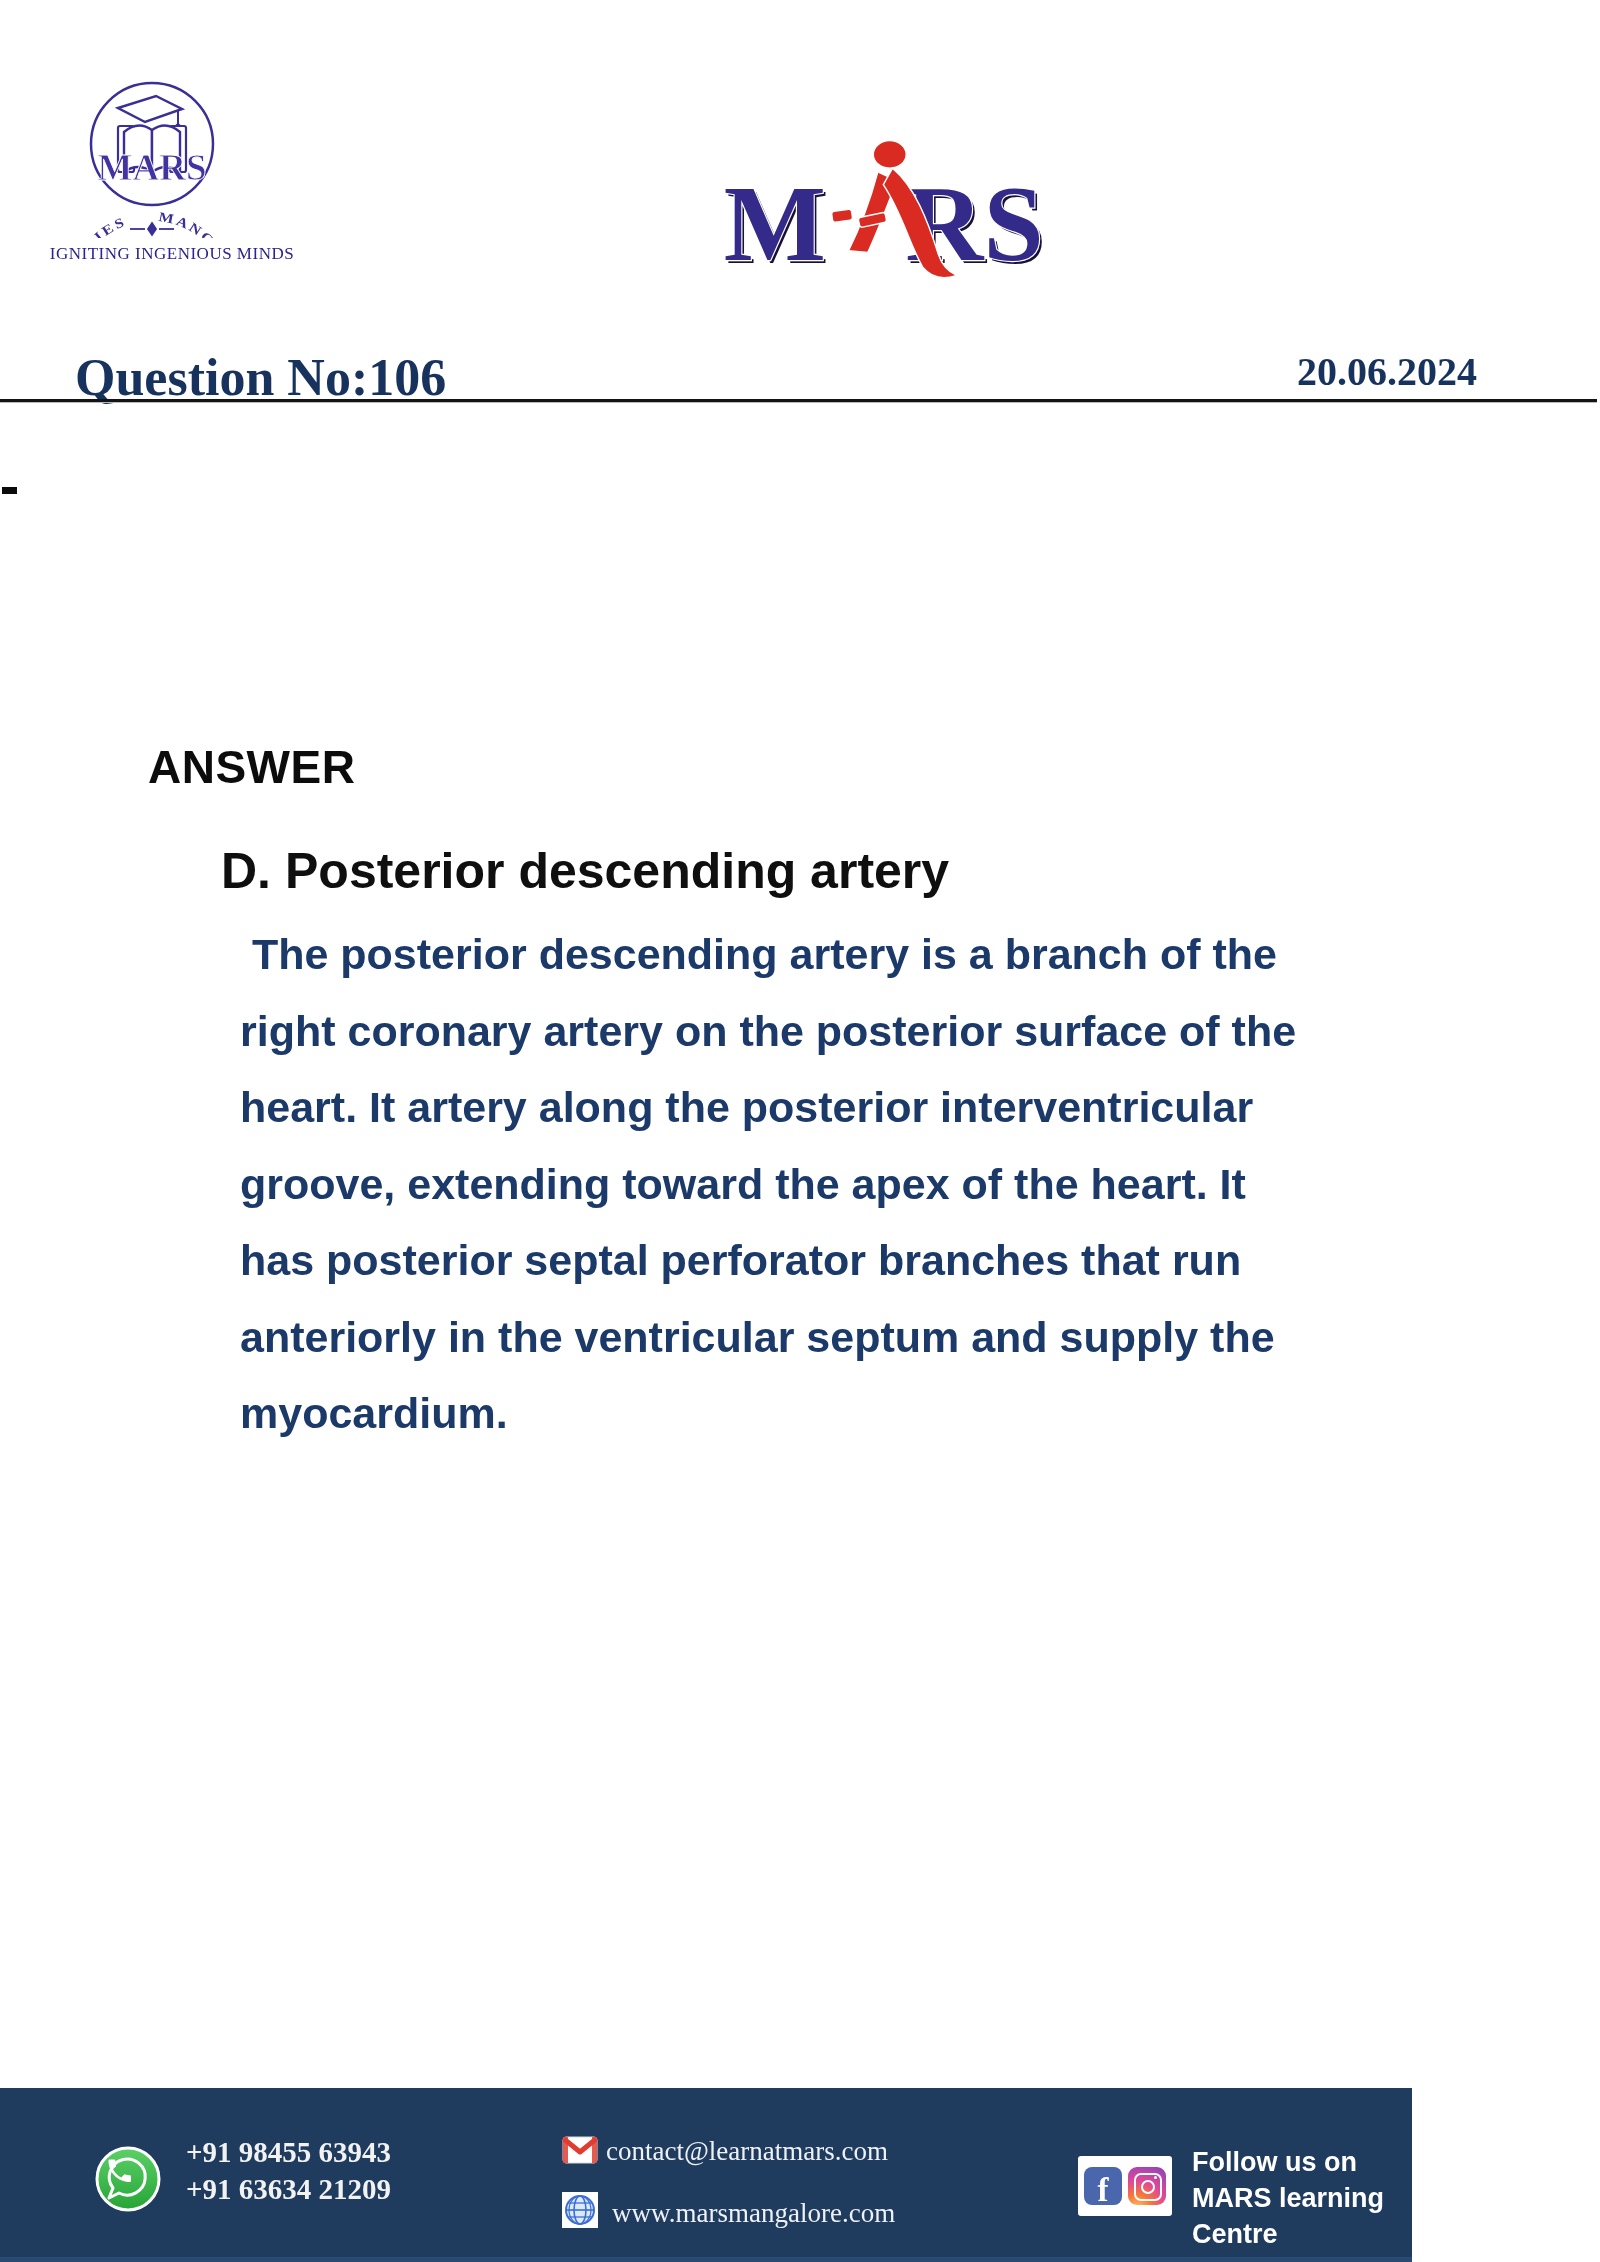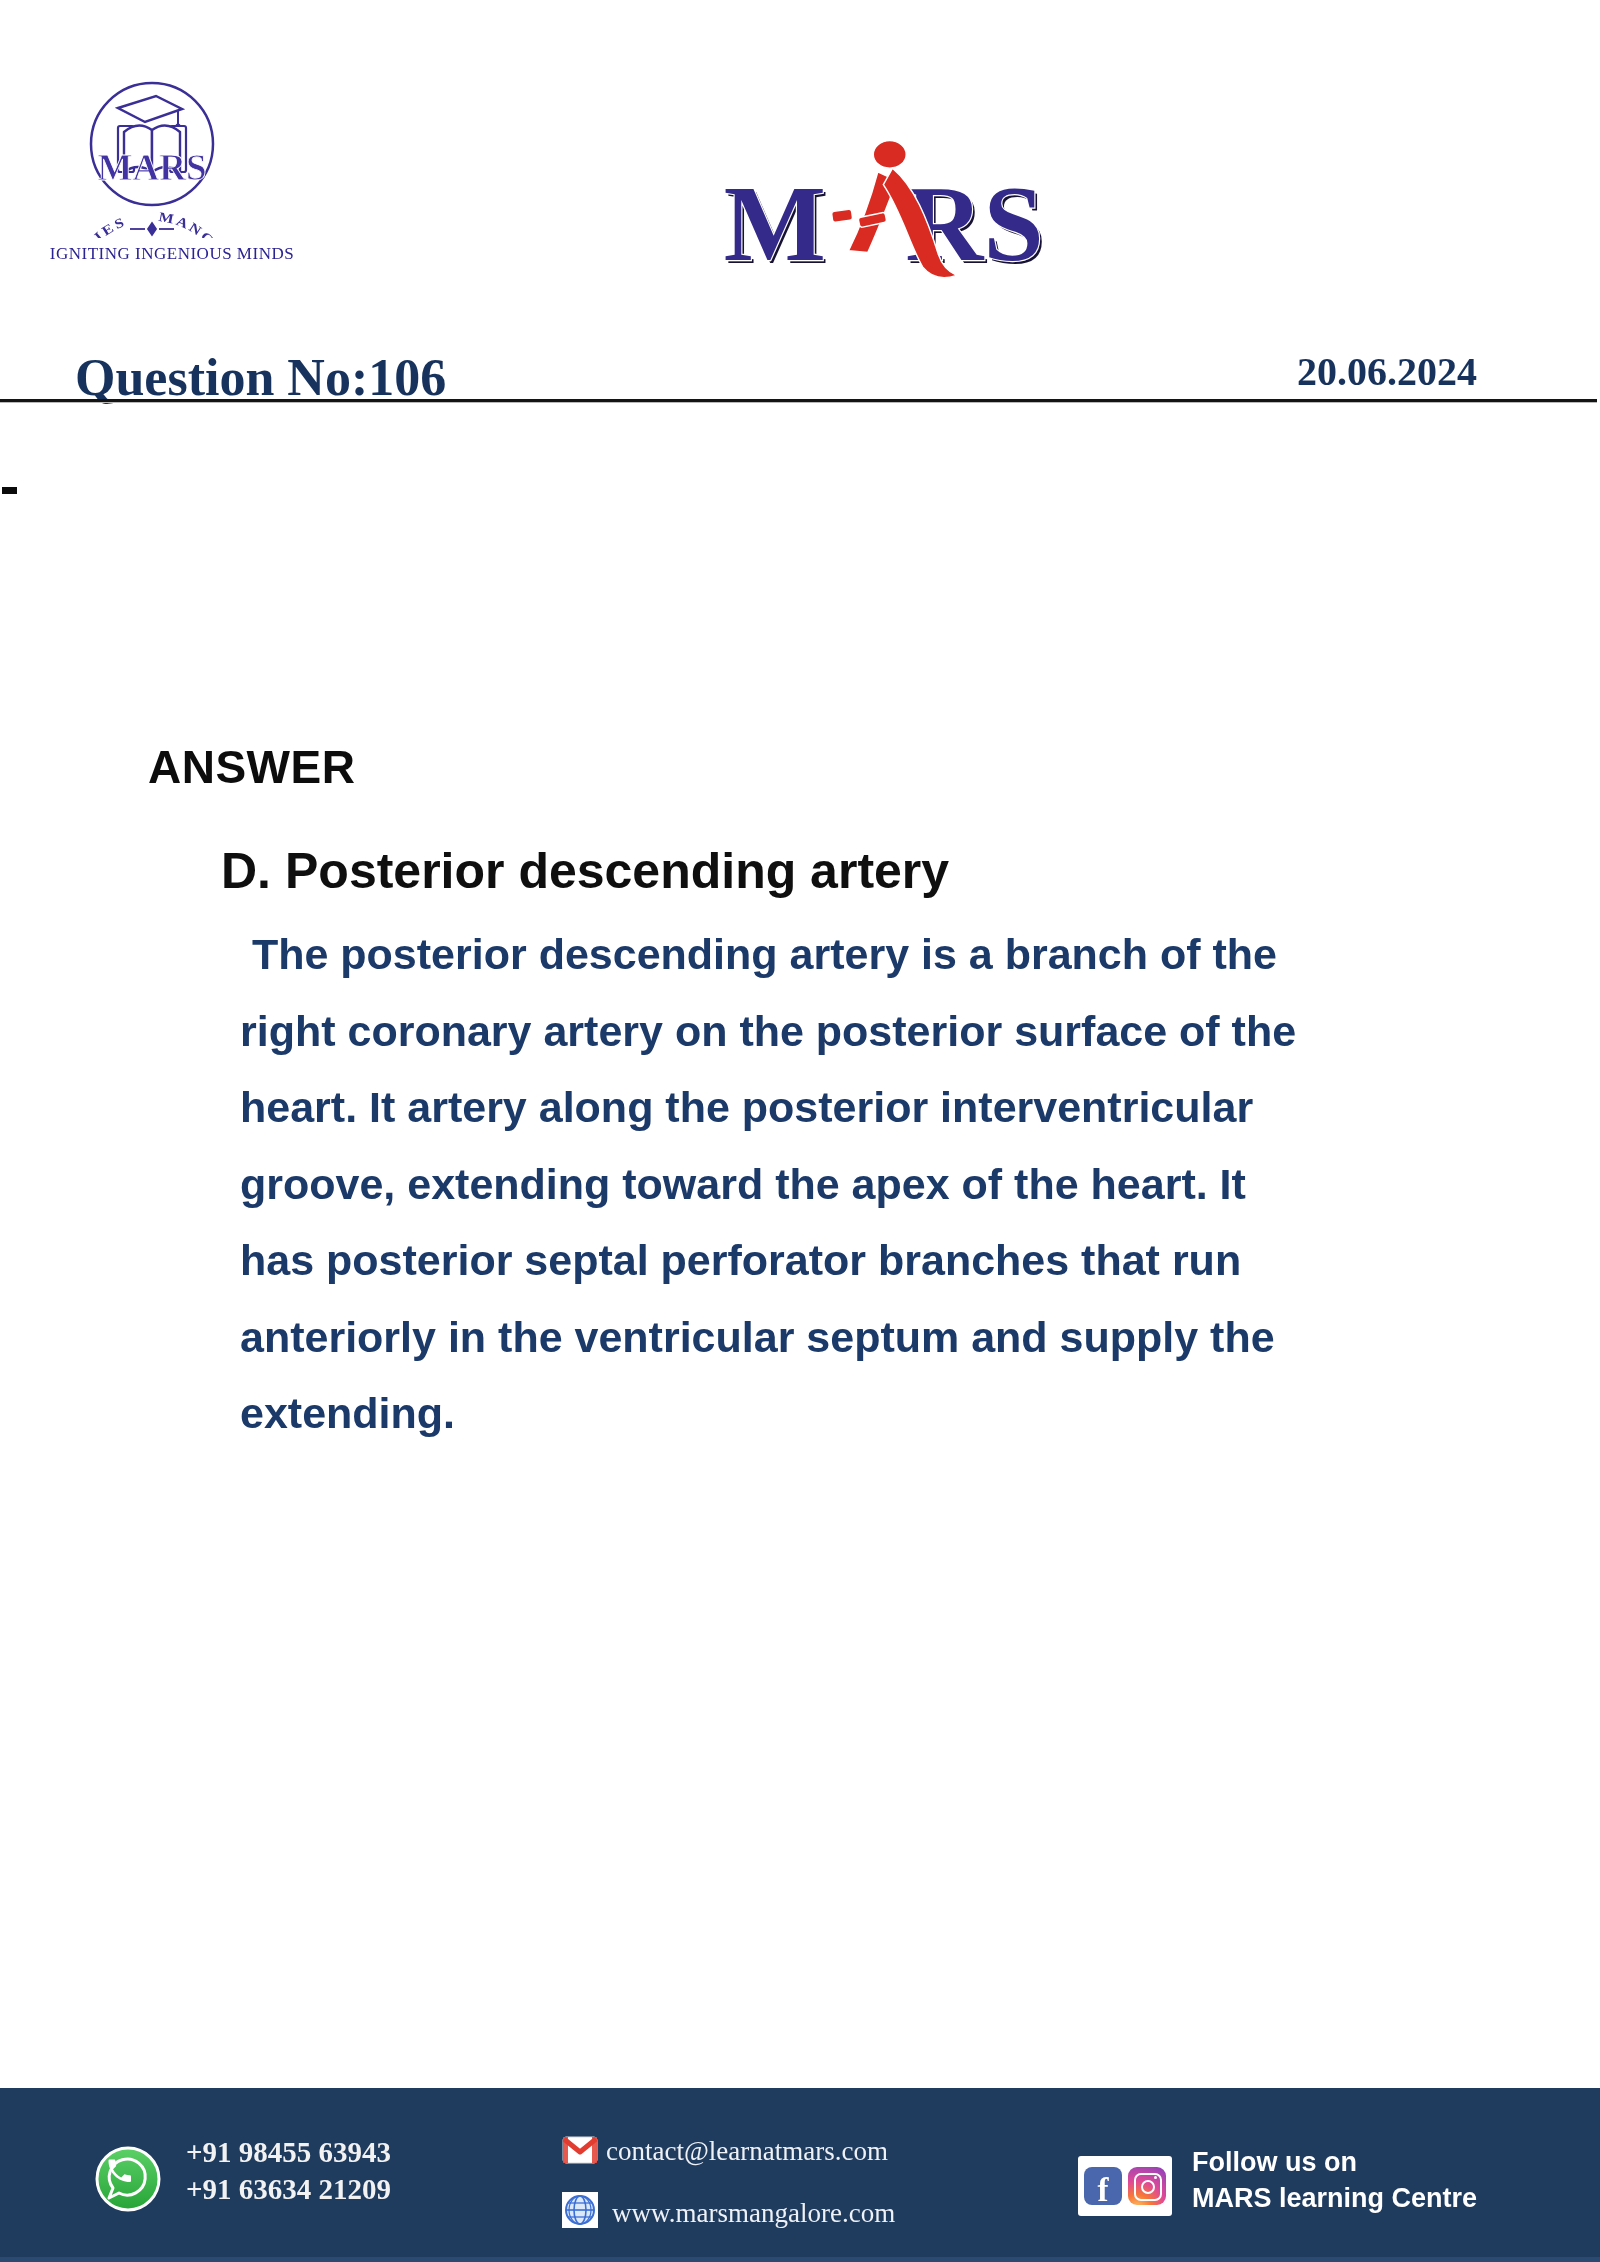--- a/index.html
+++ b/index.html
@@ -35,21 +35,21 @@
     position:absolute;left:185px;top:842px;
     font-size:50px;font-weight:800;color:#0f0f10;white-space:pre;margin-left:36px;
   }
   .option-letter{margin-right:14px;}
   .answer-body{
     position:absolute;left:240px;top:916px;color:#1c3a69;
     font-size:43px;font-weight:bold;
   }
   .body-line{white-space:pre;height:76.5px;line-height:76.5px;}
   
-  .footer{position:absolute;left:0;top:2088px;width:1600px;height:174px;background:#1f3b5e;}
+  .footer{position:absolute;left:0;top:2088px;width:1412px;height:174px;background:#1f3b5e;}
   .footer-bottom-strip{position:absolute;left:0;bottom:0;width:100%;height:5px;background:#2b4a72;}
   .wa-icon{position:absolute;left:95px;top:58px;width:66px;height:66px;}
   .phones{
     position:absolute;left:186px;top:46px;color:#f2f2f2;
     font-family:"Liberation Serif",serif;font-weight:bold;font-size:29px;line-height:37px;
   }
   .contact-row-icon{position:absolute;width:36px;height:36px;}
   .email-icon{left:562px;top:44px;}
   .globe-icon{left:562px;top:104px;}
   .contact-text{position:absolute;color:#eef1f6;font-size:27px;font-family:Liberation Serif, serif;}
@@ -137,21 +137,21 @@
 
   <div class="answer-heading">ANSWER</div>
   <div class="option-line"><span class="option-letter">D.</span><span>Posterior descending artery</span></div>
   <div class="answer-body">
       <div class="body-line"> The posterior descending artery is a branch of the</div>
       <div class="body-line">right coronary artery on the posterior surface of the</div>
       <div class="body-line">heart. It artery along the posterior interventricular</div>
       <div class="body-line">groove, extending toward the apex of the heart. It</div>
       <div class="body-line">has posterior septal perforator branches that run</div>
       <div class="body-line">anteriorly in the ventricular septum and supply the</div>
-      <div class="body-line">extending.</div>
+      <div class="body-line">myocardium.</div>
     </div>
 
   <div class="footer">
 
     <svg class="wa-icon" viewBox="0 0 66 66">
       <defs>
         <linearGradient id="waGrad" x1="0" y1="0" x2="0" y2="1">
           <stop offset="0" stop-color="#5bd066"></stop>
             <stop offset="1" stop-color="#27a437"></stop>
         </linearGradient>

